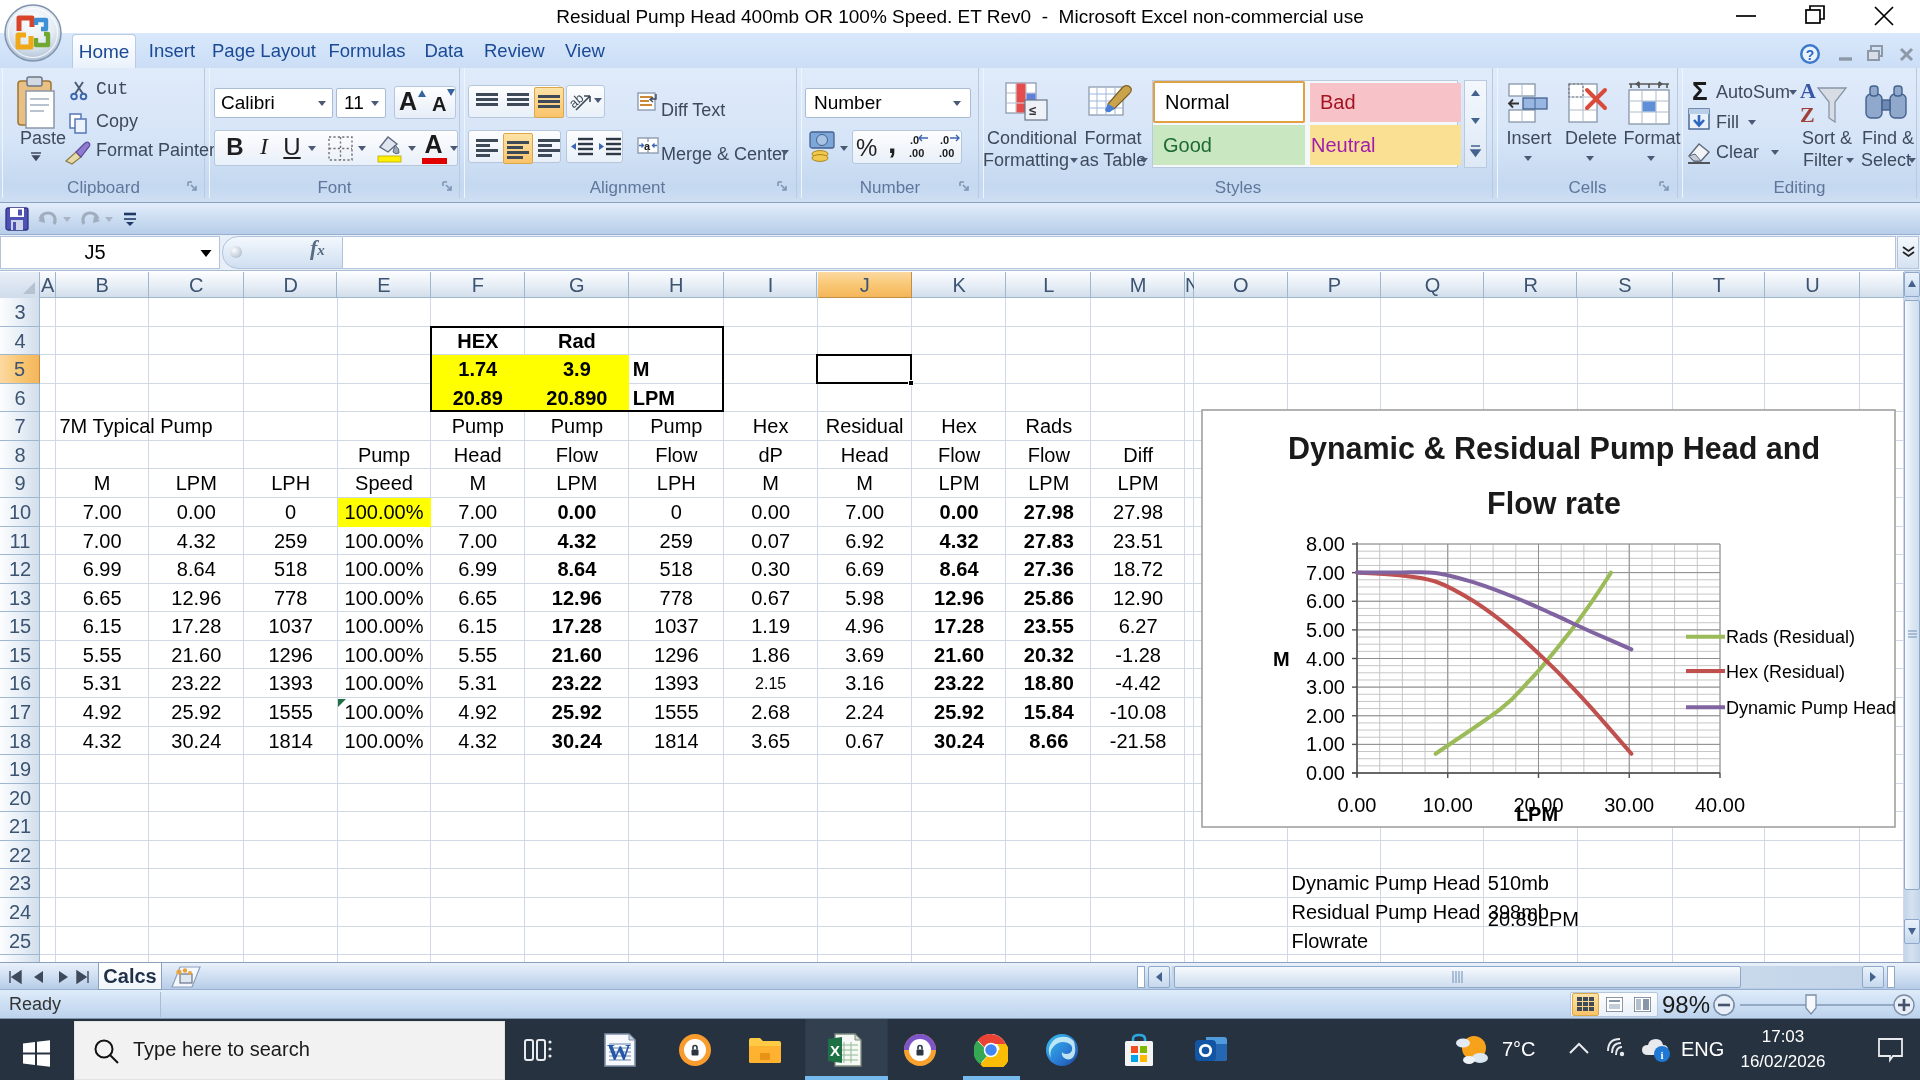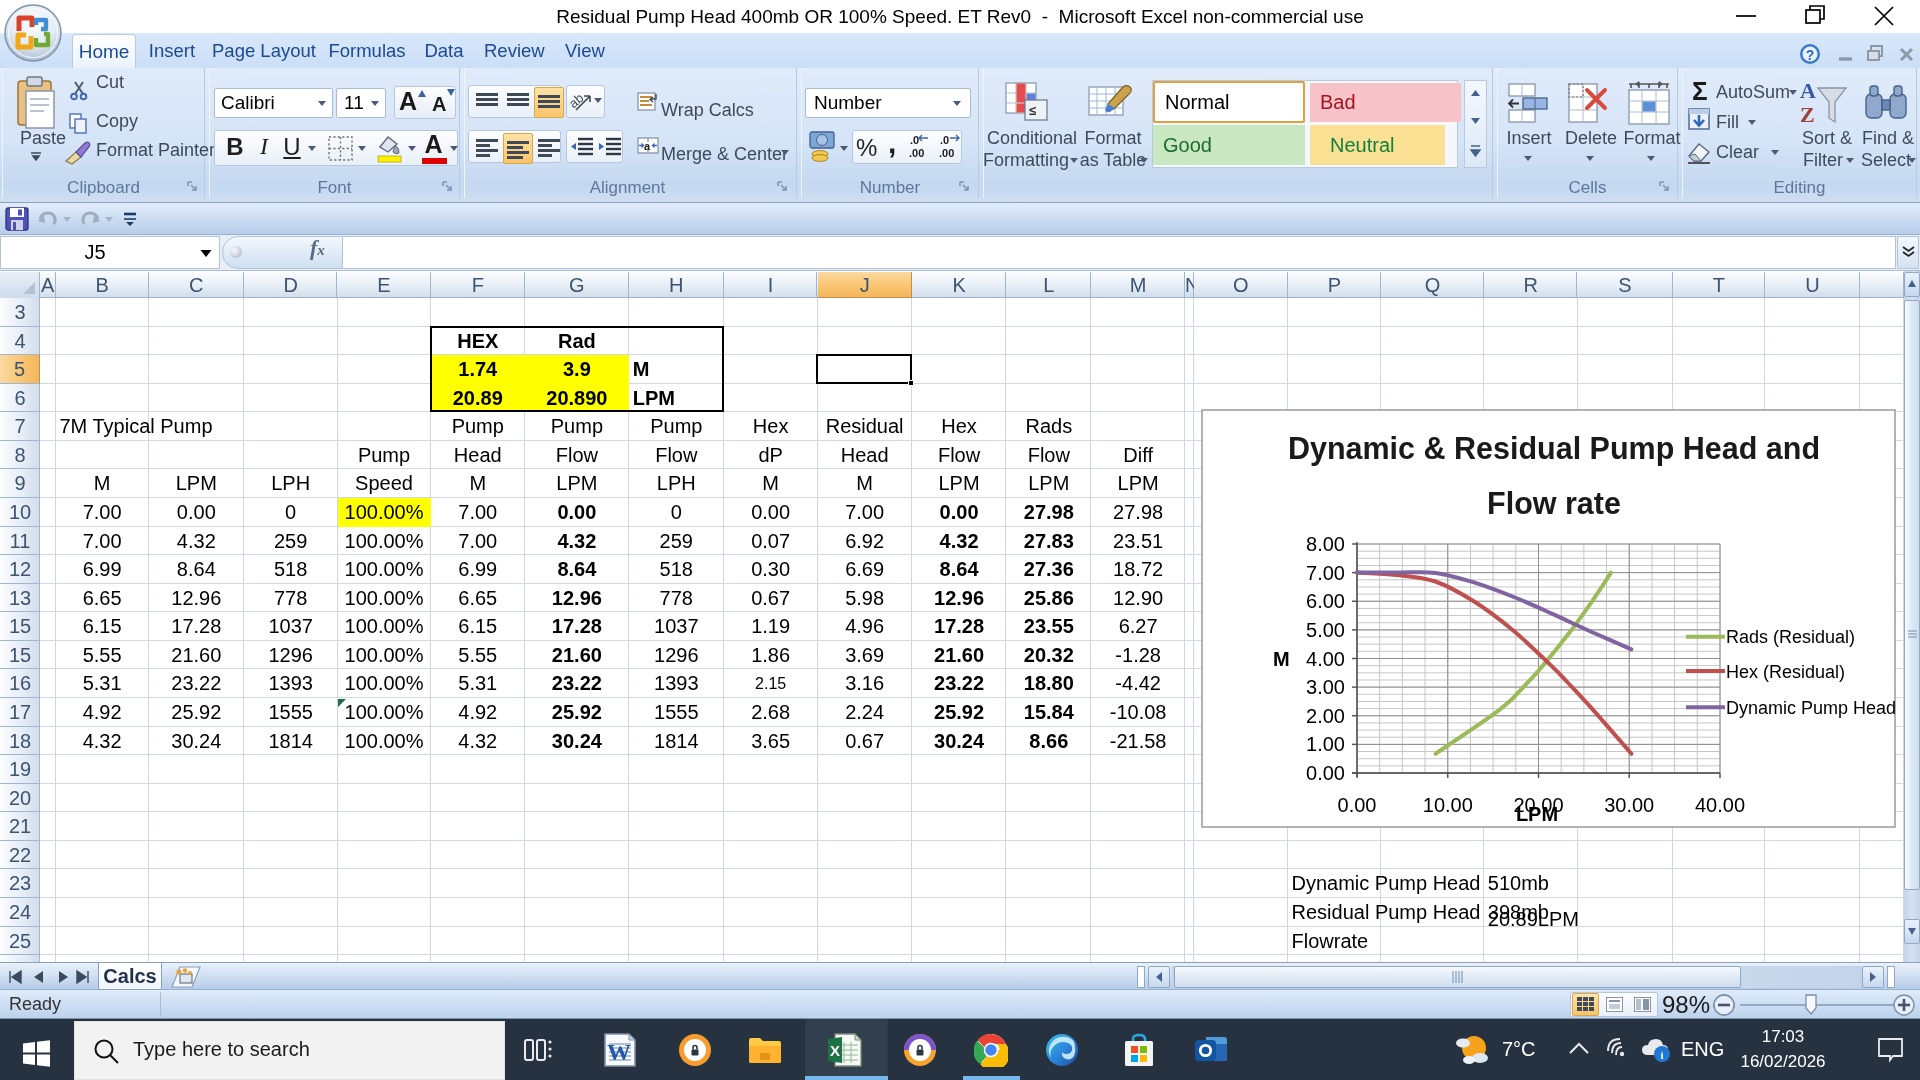--- a/index.html
+++ b/index.html
@@ -58,20 +58,21 @@
 <div class="abs" style="left:0;top:68px;width:1920px;height:135px;background:linear-gradient(#e0ebfa,#d5e4f7 55%,#c4d8f0 88%,#cfdff3);border-bottom:1px solid #8ba0bd;">
       <div class="abs" style="left:2px;top:0px;width:203px;height:130px;border-right:1px solid #b9cade;border-left:1px solid #eef5fc;"></div>
       <div class="abs" style="left:2px;top:110px;width:203px;height:20px;text-align:center;font-size:17px;color:#60769c;">Clipboard</div>
       <div class="abs" style="left:209px;top:0px;width:251px;height:130px;border-right:1px solid #b9cade;border-left:1px solid #eef5fc;"></div>
       <div class="abs" style="left:209px;top:110px;width:251px;height:20px;text-align:center;font-size:17px;color:#60769c;">Font</div>
       <div class="abs" style="left:464px;top:0px;width:333px;height:130px;border-right:1px solid #b9cade;border-left:1px solid #eef5fc;"></div>
       <div class="abs" style="left:464px;top:110px;width:327px;height:20px;text-align:center;font-size:17px;color:#60769c;">Alignment</div>
       <div class="abs" style="left:801px;top:0px;width:178px;height:130px;border-right:1px solid #b9cade;border-left:1px solid #eef5fc;"></div>
       <div class="abs" style="left:801px;top:110px;width:178px;height:20px;text-align:center;font-size:17px;color:#60769c;">Number</div>
       <div class="abs" style="left:983px;top:0px;width:510px;height:130px;border-right:1px solid #b9cade;border-left:1px solid #eef5fc;"></div>
+      <div class="abs" style="left:983px;top:110px;width:510px;height:20px;text-align:center;font-size:17px;color:#60769c;">Styles</div>
       <div class="abs" style="left:1497px;top:0px;width:181px;height:130px;border-right:1px solid #b9cade;border-left:1px solid #eef5fc;"></div>
       <div class="abs" style="left:1497px;top:110px;width:181px;height:20px;text-align:center;font-size:17px;color:#60769c;">Cells</div>
       <div class="abs" style="left:1682px;top:0px;width:235px;height:130px;border-right:1px solid #b9cade;border-left:1px solid #eef5fc;"></div>
       <div class="abs" style="left:1682px;top:110px;width:235px;height:20px;text-align:center;font-size:17px;color:#60769c;">Editing</div>
       <svg class="abs" style="left:186px;top:112px;" width="13" height="13" viewBox="0 0 13 13">
         <path d="M2 2 H6 M2 2 V6 M5 5 L10 10 M10 6 V10 H6" stroke="#7f95b5" stroke-width="1.6" fill="none"></path>
       </svg>
       <svg class="abs" style="left:441px;top:112px;" width="13" height="13" viewBox="0 0 13 13">
         <path d="M2 2 H6 M2 2 V6 M5 5 L10 10 M10 6 V10 H6" stroke="#7f95b5" stroke-width="1.6" fill="none"></path>
       </svg>
@@ -96,21 +97,21 @@
 </svg>
 <div class="rlab" style="left:8px;top:60px;width:58px;text-align:right;">Paste</div>
 <svg class="abs" style="left:28px;top:84px;" width="16" height="10" viewBox="0 0 16 10">
         <path d="M3 1 H13 M5 4 L8 8 L11 4 Z" stroke="#3e4a5c" stroke-width="1.6" fill="#3e4a5c"></path>
       </svg>
 <svg class="abs" style="left:68px;top:12px;" width="22" height="21" viewBox="0 0 22 21">
  <path d="M7 2 L15 14 M15 2 L7 14" stroke="#4a5a74" stroke-width="1.9"></path>
  <circle cx="6" cy="16.5" r="2.8" fill="none" stroke="#3c66b0" stroke-width="1.9"></circle>
  <circle cx="15.5" cy="16.5" r="2.8" fill="none" stroke="#3c66b0" stroke-width="1.9"></circle>
 </svg>
-<div class="rlab" style="left:96px;top:4px;">Cut</div>
+<div class="rlab" style="left:96px;top:11px;font-family:Liberation Mono, monospace;">Cut</div>
 <svg class="abs" style="left:67px;top:44px;" width="23" height="23" viewBox="0 0 23 23">
  <rect x="3" y="2" width="11" height="14" fill="#fff" stroke="#5577b5" stroke-width="1.5"></rect>
  <rect x="8" y="7" width="11" height="14" fill="#eef3fb" stroke="#5577b5" stroke-width="1.5"></rect>
 </svg>
 <div class="rlab" style="left:96px;top:43px;">Copy</div>
 <svg class="abs" style="left:64px;top:72px;" width="27" height="25" viewBox="0 0 27 25">
  <path d="M2 21 L12 12 L17 17 L8 24 Z" fill="#e8d9a8" stroke="#8d7b45" stroke-width="1.2"></path>
  <path d="M12 12 L20 4 Q23 1 25 3 Q27 5 24 8 L17 17 Z" fill="#8f7bd0" stroke="#5d4a9e" stroke-width="1.2"></path>
 </svg>
 <div class="rlab" style="left:96px;top:72px;">Format Painter</div>
@@ -200,21 +201,21 @@
 </svg>
       <svg class="abs" style="left:637px;top:23px;" width="22" height="22" viewBox="0 0 22 22">
  <rect x="1" y="2" width="17" height="17" fill="#fff" stroke="#8795aa" stroke-width="1.3"></rect>
  <g stroke="#c98939" stroke-width="2">
           <line x1="3" y1="6" x2="15" y2="6"></line>
           <line x1="3" y1="10" x2="12" y2="10"></line>
           <line x1="3" y1="14" x2="15" y2="14"></line>
         </g>
  <path d="M19 3 V8 H14 M16 6 L13 8.5 L16 11" stroke="#3e4a5c" stroke-width="1.4" fill="none"></path>
 </svg>
-      <div class="rlab" style="left:661px;top:32px;">Wrap Calcs</div>
+      <div class="rlab" style="left:661px;top:32px;">Diff Text</div>
       <svg class="abs" style="left:637px;top:67px;" width="22" height="22" viewBox="0 0 22 22">
  <rect x="1" y="3" width="20" height="15" fill="#fff" stroke="#8795aa" stroke-width="1.3"></rect>
  <line x1="11" y1="3" x2="11" y2="7" stroke="#8795aa" stroke-width="1.3"></line>
  <line x1="11" y1="14" x2="11" y2="18" stroke="#8795aa" stroke-width="1.3"></line>
  <text x="7" y="14.5" font-size="11" font-weight="bold" fill="#1a1a1a" font-family="Liberation Sans">a</text>
  <path d="M2 10.5 L6 10.5 M4.5 8.5 L6.5 10.5 L4.5 12.5 M20 10.5 L16 10.5 M17.5 8.5 L15.5 10.5 L17.5 12.5" stroke="#3c66b0" stroke-width="1.3" fill="none"></path>
 </svg>
       <div class="rlab" style="left:661px;top:76px;">Merge &amp; Center</div>
       <span class="car" style="left:781px;top:82px;"></span>
 <div class="abs" style="left:805px;top:20px;width:166px;height:30px;background:#fff;border:1px solid #a9bcd5;border-radius:2px;font-size:19px;line-height:28px;color:#000;padding-left:8px;">Number</div>
@@ -270,21 +271,21 @@
  <path d="M20 22 L34 6 Q38 2 42 5 Q45 8 41 12 L27 26 Q23 29 20 27 Z" fill="#caa34c" stroke="#7c6024" stroke-width="1.2"></path>
  <path d="M20 22 L27 26 L22 30 Q18 31 17 28 Z" fill="#4a7fd4"></path>
 </svg>
 <div class="rlab" style="left:1082px;top:60px;width:62px;text-align:center;">Format</div>
 <div class="rlab" style="left:1076px;top:82px;width:74px;text-align:center;">as Table</div>
 <span class="car" style="left:1140px;top:90px;"></span>
 <div class="abs" style="left:1152px;top:12px;width:306px;height:88px;background:#f4f8fd;border:1px solid #b9cade;"></div>
 <div class="abs" style="left:1153px;top:13px;width:152px;height:42px;background:#fff;border:2px solid #e1a041;border-radius:2px;font-size:20px;line-height:38px;color:#000;padding-left:10px;">Normal</div>
 <div class="abs" style="left:1310px;top:15px;width:151px;height:39px;background:#f8c3c8;font-size:20px;line-height:39px;color:#a21420;padding-left:10px;">Bad</div>
 <div class="abs" style="left:1153px;top:57px;width:152px;height:40px;background:#c9e7c0;font-size:20px;line-height:40px;color:#1d6b33;padding-left:10px;">Good</div>
-<div class="abs" style="left:1310px;top:57px;width:135px;height:40px;background:#f9e093;font-size:20px;line-height:40px;color:#15803d;padding-left:20px;">Neutral</div>
+<div class="abs" style="left:1310px;top:57px;width:151px;height:40px;background:#f9e093;font-size:20px;line-height:40px;color:#a21caf;padding-left:1px;">Neutral</div>
 <div class="abs" style="left:1464px;top:12px;width:23px;height:88px;background:linear-gradient(#f4f8fd,#dde9f6);border:1px solid #b9cade;"></div>
 <svg class="abs" style="left:1467px;top:18px;" width="17" height="76" viewBox="0 0 17 76">
  <path d="M8.5 4 L13 10 H4 Z" fill="#44628e"></path>
  <path d="M4 32 H13 L8.5 38 Z" fill="#44628e"></path>
  <path d="M4 60 H13 M4 64 H13 L8.5 70 Z" fill="#44628e" stroke="#44628e" stroke-width="1.4"></path>
 </svg>
 
 <svg class="abs" style="left:1505px;top:14px;" width="46" height="46" viewBox="0 0 46 46">
  <g fill="#fff" stroke="#8795aa" stroke-width="1.3">
   <rect x="4" y="2" width="26" height="12"></rect>

